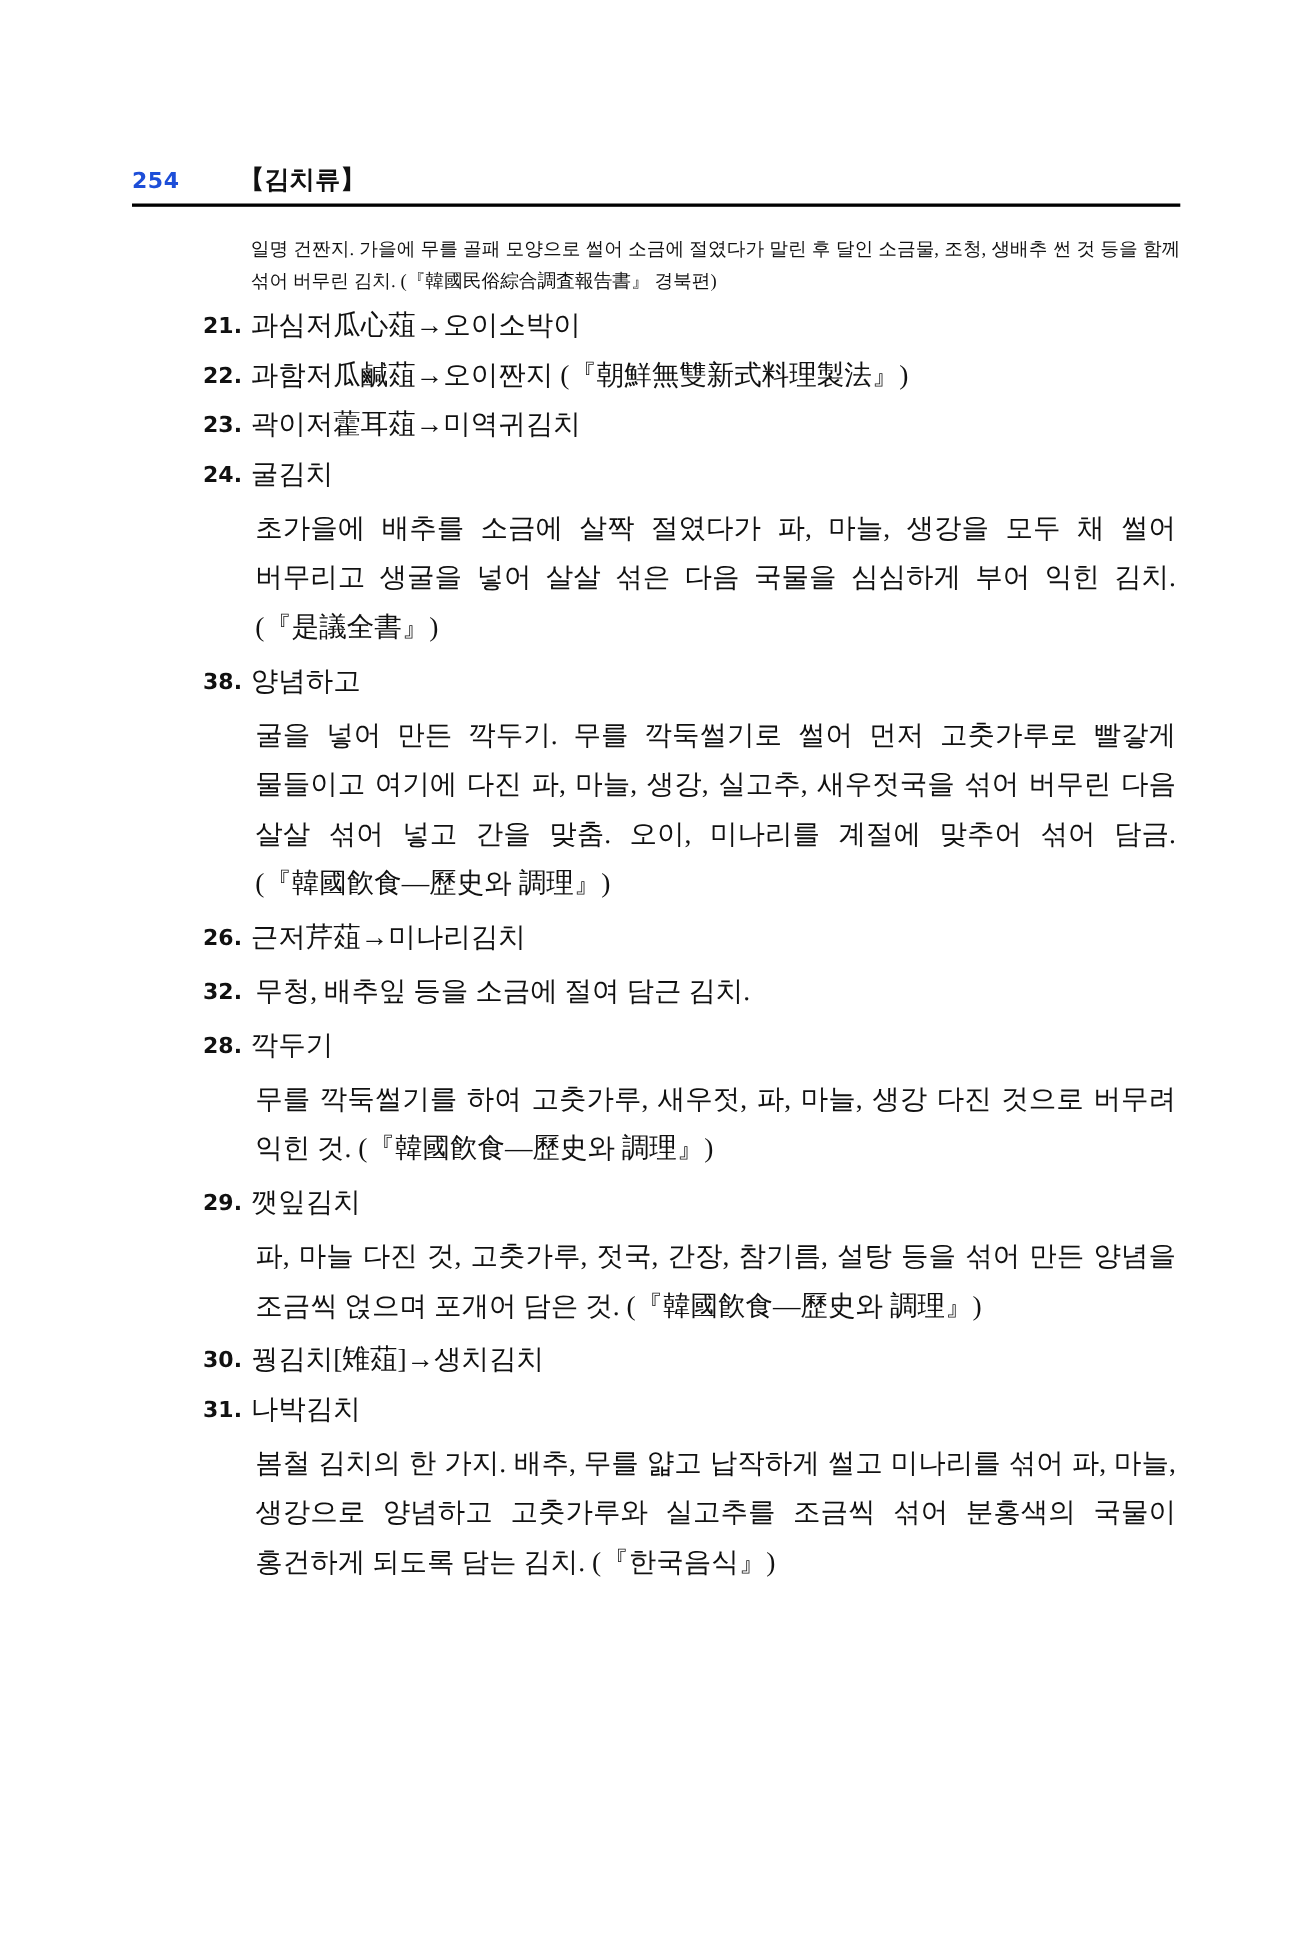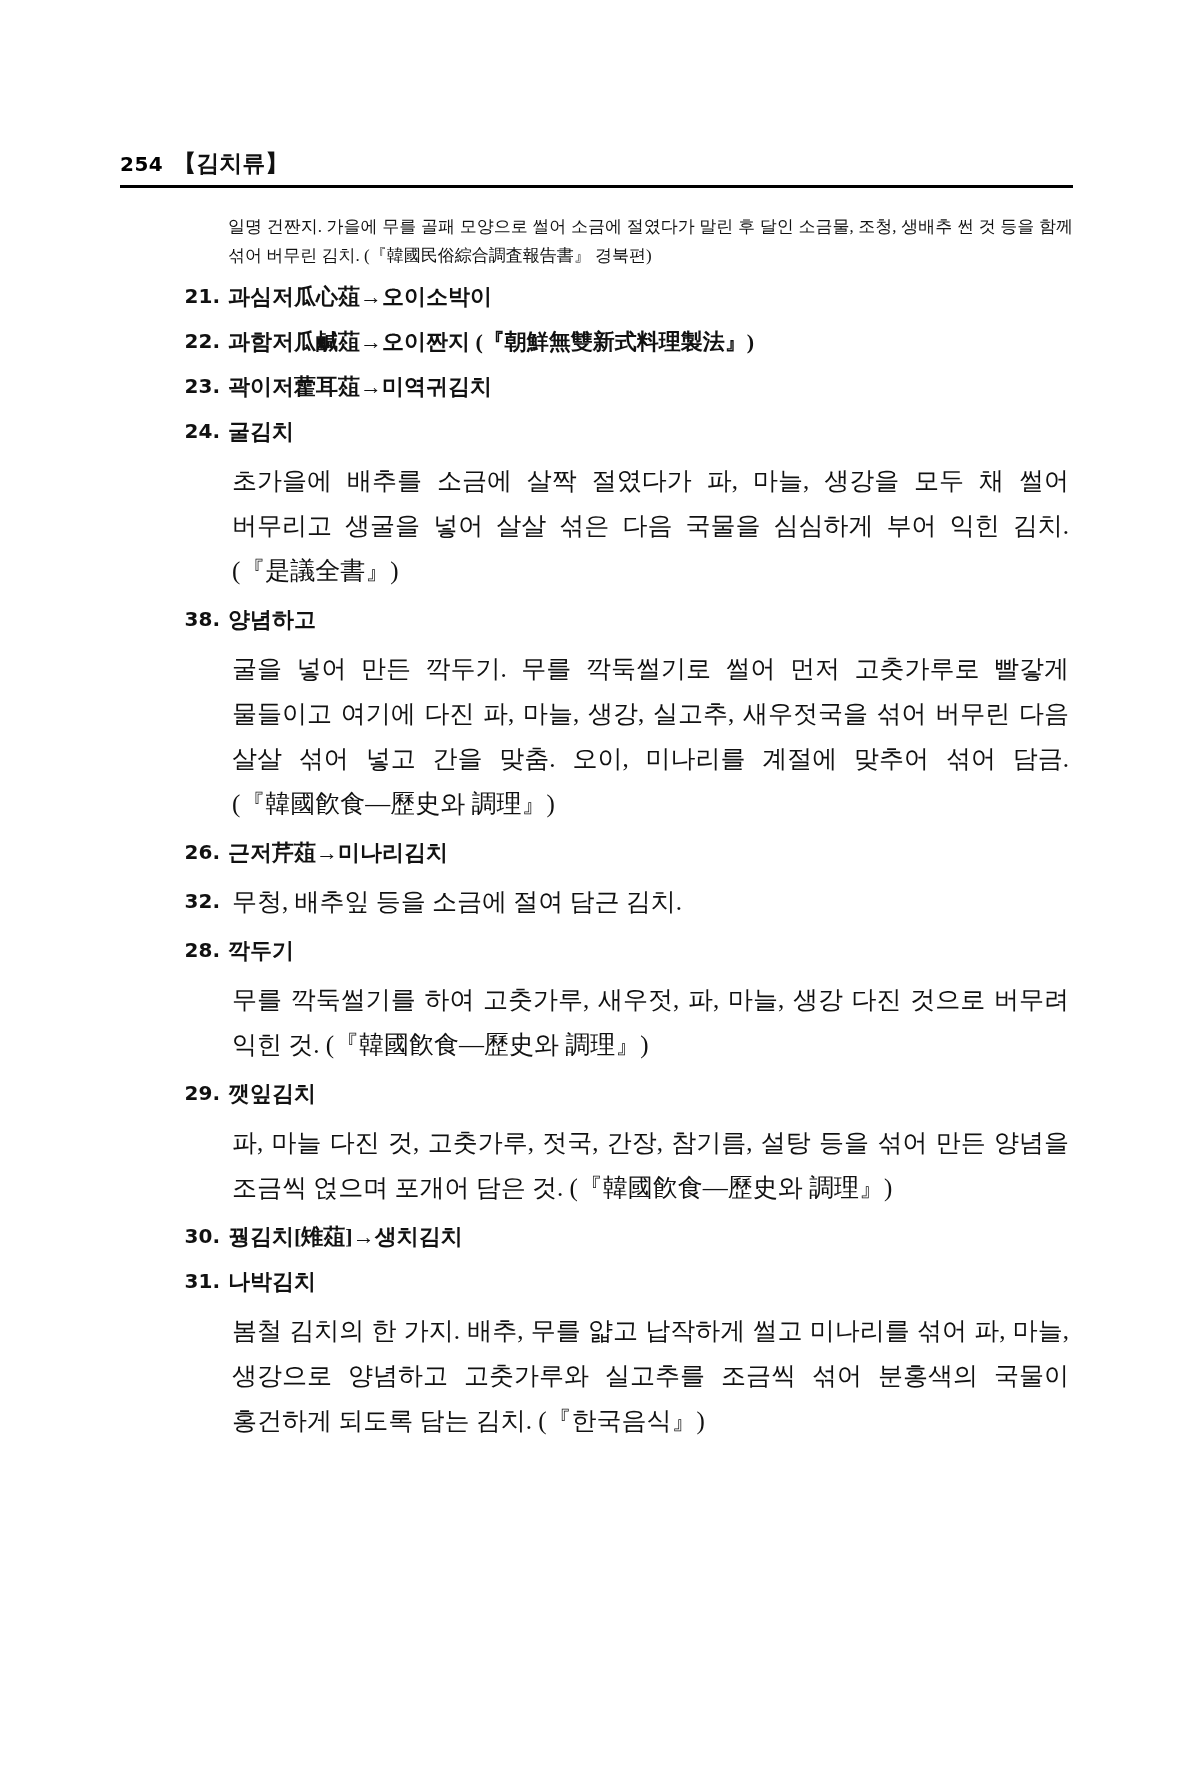--- a/index.html
+++ b/index.html
@@ -30,27 +30,28 @@
     width: 953px;
     display: flex;
     align-items: baseline;
     gap: 10px;
   }
   .page-number {
     font-family: "DejaVu Sans", "Liberation Sans", sans-serif;
     font-size: 20px;
     font-weight: bold;
     letter-spacing: 0.5px;
-    color: #000000;
+    color: #1d4ed8;
   }
   .header-title {
     font-family: "DejaVu Sans", "Liberation Sans", sans-serif;
     font-size: 23px;
     font-weight: bold;
     color: #111;
+    margin-left: 44px;
   }
   .rule {
     position: absolute;
     left: 120px;
     top: 185px;
     width: 953px;
     height: 3px;
     background: #000;
   }
   .content {
@@ -81,23 +82,23 @@
     left: 48px;
     top: 0;
     width: 52px;
     text-align: right;
     font-family: "DejaVu Sans", "Liberation Sans", sans-serif;
     font-size: 20px;
     font-weight: bold;
     line-height: 45px;
   }
   .entry .head {
-    font-size: 22px;
+    font-size: 25px;
     line-height: 45px;
-    font-weight: bold;
+    font-weight: normal;
   }
   .entry .body {
     font-size: 25px;
     line-height: 45px;
     text-align: justify;
     text-justify: inter-ideograph;
     word-break: keep-all;
     margin: 4px;
   }
 </style>

